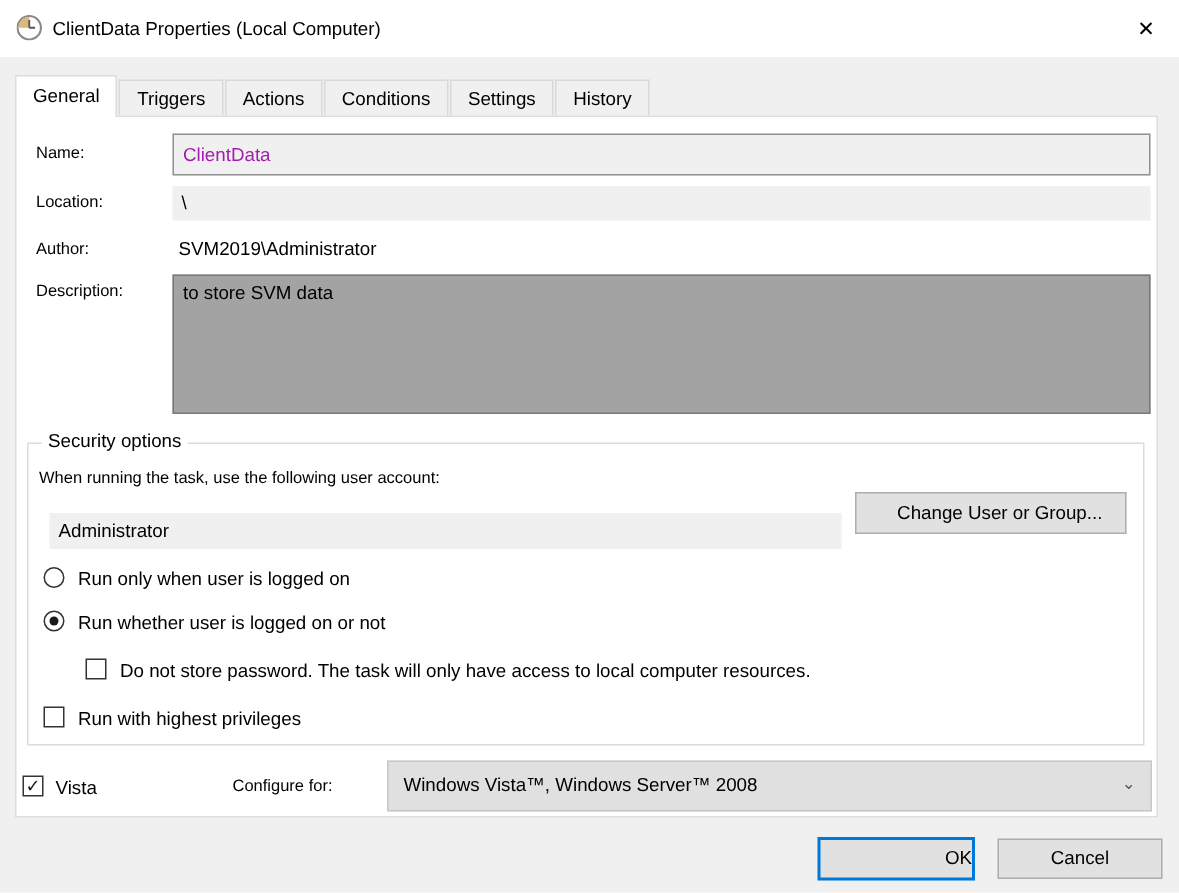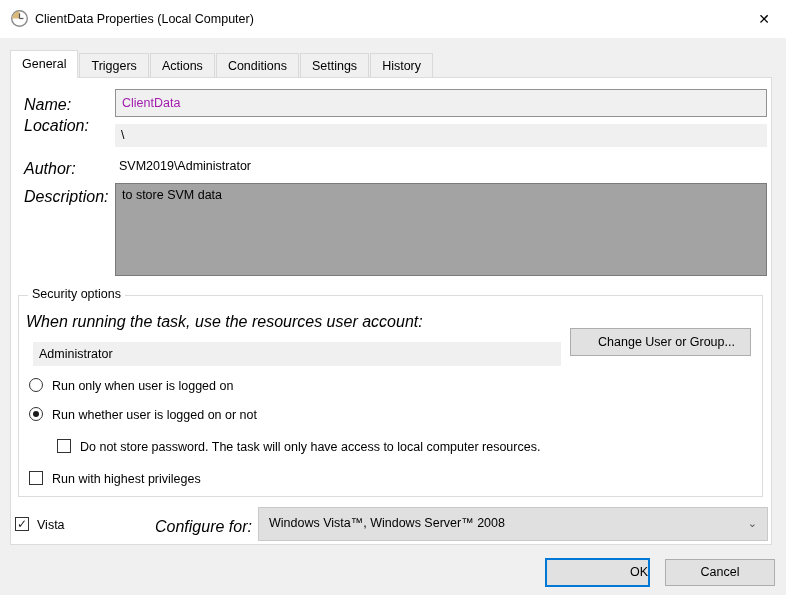--- a/index.html
+++ b/index.html
@@ -39,21 +39,21 @@
     background: #ffffff; border: 1px solid #dcdcdc; border-bottom: none;
     z-index: 3;
   }
 
   
   .panel {
     left: 10px; top: 77px; width: 762px; height: 468px;
     background: #ffffff; border: 1px solid #dcdcdc;
   }
 
-  .lbl { font-size: 16px; white-space: nowrap; font-style: italic; }
+  .lbl { font-size: 11px; white-space: nowrap; }
 
   .name-input {
     left: 115px; top: 89px; width: 652px; height: 28px;
     background: #f0f0f0; border: 1px solid #919191;
     font-family: "Liberation Sans", sans-serif; font-size: 12.5px;
     padding: 0 6px; color: #a21caf;
   }
   .strip {
     background: #f0f0f0; line-height: 23px; padding-left: 6px;
     font-size: 12.5px; overflow: hidden; white-space: nowrap;
@@ -139,34 +139,34 @@
   <div class="tab">Conditions</div>
   <div class="tab">Settings</div>
   <div class="tab">History</div>
 </div>
 
 <div class="abs panel"></div>
 
 <div class="abs lbl" style="left:24px; top:96px;">Name:</div>
 <input class="abs name-input" type="text" value="ClientData" style="">
 
-<div class="abs lbl" style="left:24px; top:117px;">Location:</div>
+<div class="abs lbl" style="left:24px; top:129px;">Location:</div>
 <div class="abs strip location-strip">\</div>
 
 <div class="abs lbl" style="left:24px; top:160px;">Author:</div>
 <div class="abs author-value">SVM2019\Administrator</div>
 
 <div class="abs lbl" style="left:24px; top:188px;">Description:</div>
 <textarea class="abs desc-box" style="">to store SVM data</textarea>
 
 <div class="abs groupbox">
   <div class="legend">Security options</div>
 </div>
 
-<div class="abs lbl" style="left:26px; top:313px;">When running the task, use the resources user account:</div>
+<div class="abs lbl" style="left:26px; top:313px;">When running the task, use the following user account:</div>
 
 <div class="abs strip account-strip">Administrator</div>
 <div class="abs btn change-user-btn">Change User or Group...</div>
 
 <div class="abs radio" style="left:29px; top:378px;"></div>
 <div class="abs ctl-label" style="left:52px; top:379px;">Run only when user is logged on</div>
 
 <div class="abs radio selected" style="left:29px; top:407px;"></div>
 <div class="abs ctl-label" style="left:52px; top:408px;">Run whether user is logged on or not</div>
 

